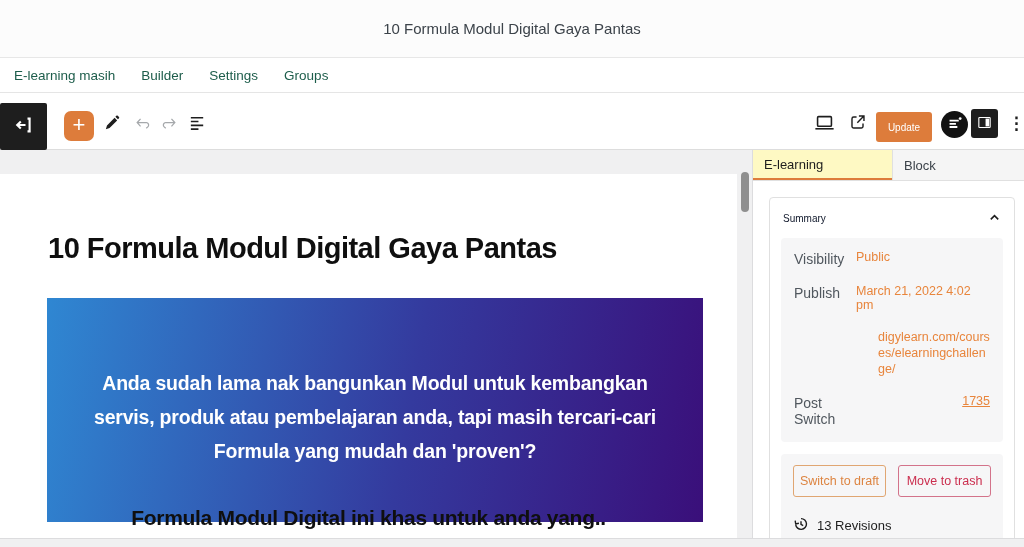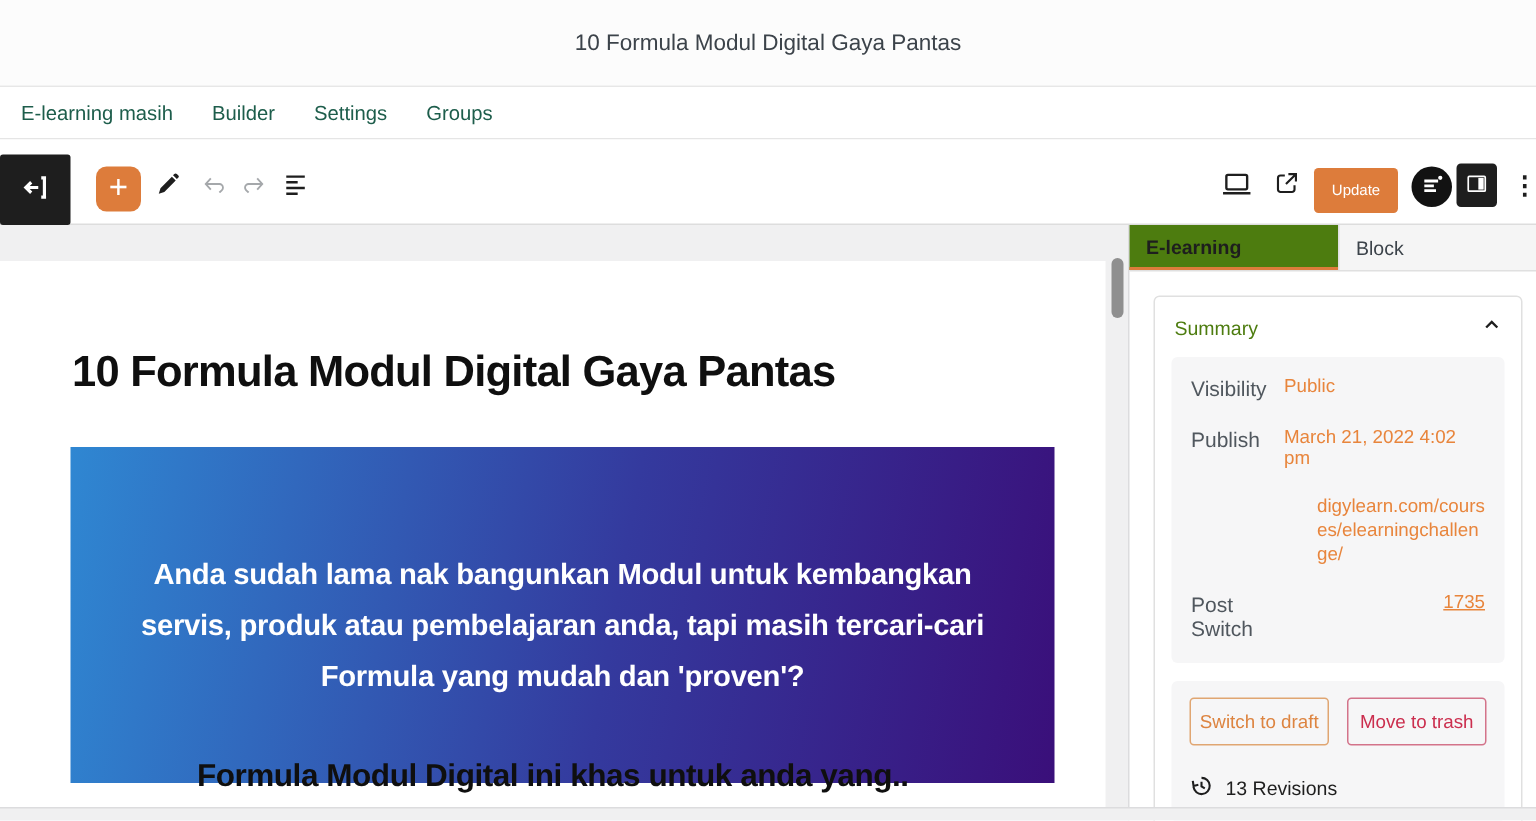--- a/index.html
+++ b/index.html
@@ -57,28 +57,28 @@
                  font-size:21px; font-weight:bold; color:#0f0f0f; letter-spacing:-0.3px; }
   .vscroll { position:absolute; left:741px; top:22px; width:8px; height:40px;
              background:#8f8f8f; border-radius:4px; cursor:grab; }
 
   
   .sidebar { position:absolute; left:752px; top:0; width:272px; height:397px;
              background:#fff; border-left:1px solid #dcdcde; }
   .side-tabs { display:flex; height:31px; border-bottom:1px solid #e0e0e0; }
   .side-tab { display:flex; align-items:center; padding-left:11px; font-size:13px;
               color:#1e1e1e; cursor:pointer; }
-  .side-tab.active { width:139px; background:#4d7c0f; border-bottom:2.5px solid #dd7c3b;font-weight:bold; }
+  .side-tab.active { width:139px; background:#fef9c3; border-bottom:2.5px solid #dd7c3b; }
   .side-tab.inactive { flex:1; background:#f5f5f5; border-left:1px solid #e0e0e0;
                        color:#3c434a; }
   .panel-card { position:absolute; left:16px; top:47px; width:246px;
                 border:1px solid #e0e0e0; border-radius:4px; background:#fff; }
   .card-head { height:40px; display:flex; align-items:center; justify-content:space-between;
                padding:0 13px; cursor:pointer; }
-  .card-head span { font-size:13px; color:#4d7c0f; }
+  .card-head span { font-size:10px; color:#0f172a; }
   .info-box { margin:0 11px; background:#f6f6f7; border-radius:4px; padding:12px 13px 13px; }
   .f-row { display:flex; margin-bottom:17px; }
   .f-row:last-child { margin-bottom:2px; }
   .f-label { width:62px; flex-shrink:0; font-size:14px; color:#50575e; padding-top:1px; }
   .f-value { font-size:12.5px; color:#e8853c; cursor:pointer; text-decoration:none; }
   .f-value.url { margin-left:auto; width:112px; word-break:break-all; line-height:16px; }
   .f-value.views { margin-left:auto; text-decoration:underline; }
   .action-box { margin:12px 11px 0; background:#f6f6f7; border-radius:4px; padding:11px 12px 13px; }
   .btn-row { display:flex; gap:12px; }
   .draft-btn { flex:1; background:transparent; border:1px solid #e0a672; color:#dd8440;

